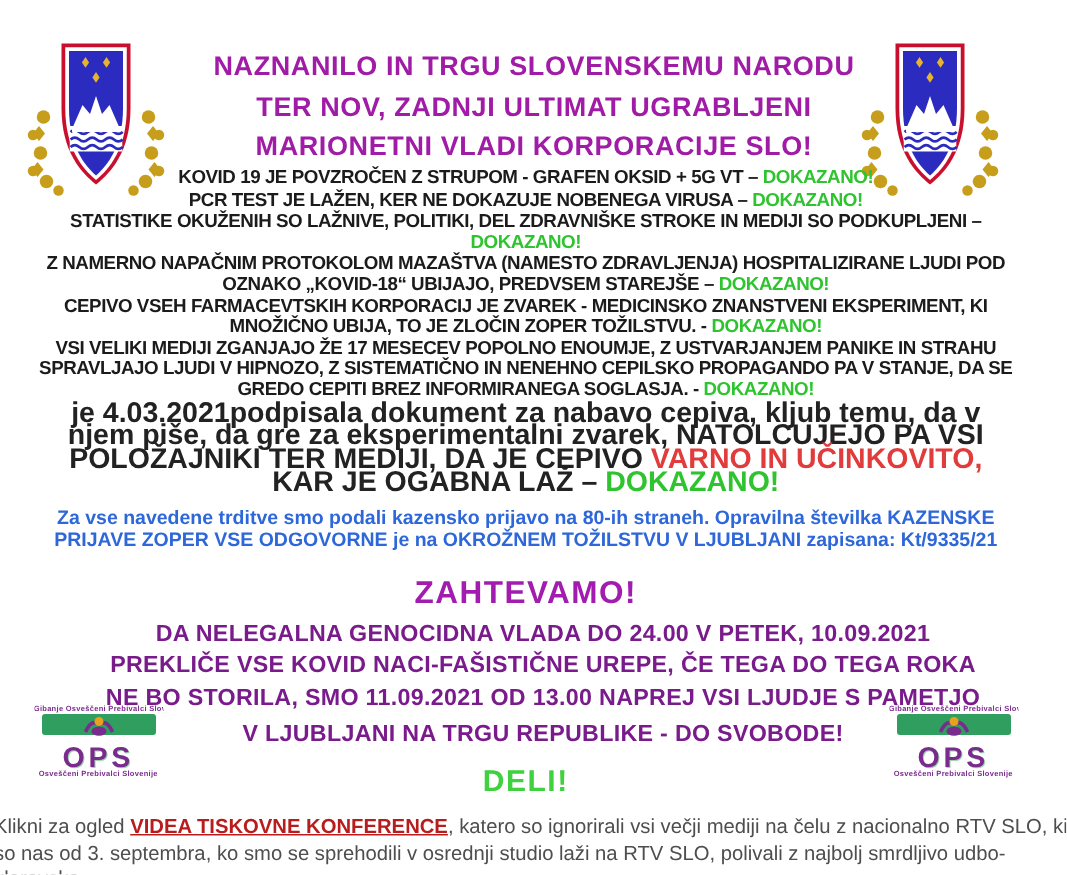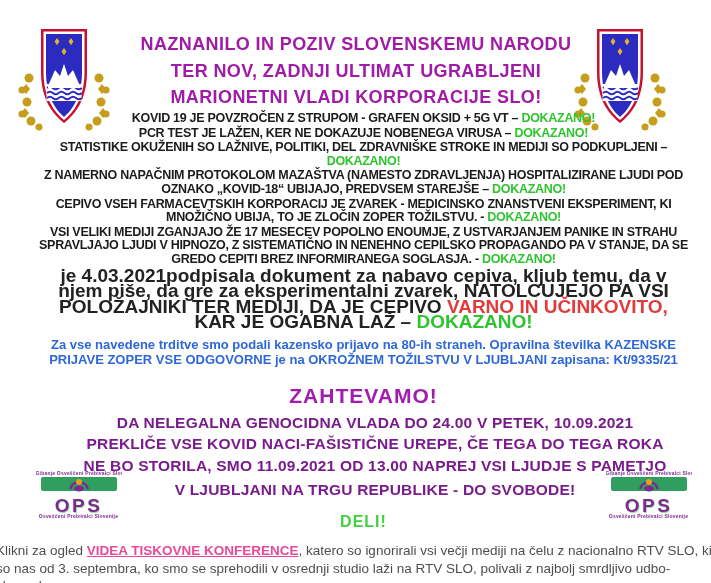--- a/index.html
+++ b/index.html
@@ -3,42 +3,42 @@
 <meta charset="utf-8">
 <style>
   html,body{margin:0;padding:0;background:#fff;}
   .page{position:relative;width:711px;height:583px;background:#fff;overflow:hidden;
         font-family:"Liberation Sans",sans-serif;}
   .crest{position:absolute;top:26px;}
   .crest-left{left:16px;}
   .crest-right{left:572px;}
   .title{position:absolute;top:31px;left:112px;width:488px;text-align:center;
          color:#A01BA6;font-weight:bold;font-size:18px;line-height:26.5px;letter-spacing:.4px;}
-  .content{position:absolute;top:112px;left:16px;width:695px;text-align:center;}
+  .content{position:absolute;top:112px;left:3px;width:695px;text-align:center;}
   .claims{width:662px;margin:0 auto;font-weight:bold;font-size:12.5px;line-height:13.6px;
           color:#1b1b1b;letter-spacing:-.3px;}
   .claims p{margin:0 0 1px 0;}
   .green{color:#2FC42F;}
   .red{color:#E23B3B;}
   .red-heading{margin:9px 0 4px;color:#E8403C;font-size:20px;font-weight:bold;letter-spacing:.3px;}
   .gov{width:648px;margin:0 auto;font-size:19px;font-weight:bold;line-height:15.6px;color:#222;}
   .legal{width:668px;margin:7px auto 16px;font-size:13px;font-weight:bold;line-height:15.5px;color:#2D67D9;}
   .zahtevamo{margin:8px 0 4px;color:#a21caf;font-size:21px;font-weight:bold;letter-spacing:1px;}
   .demands{color:#7A1B8C;font-weight:bold;font-size:15.5px;line-height:21.5px;letter-spacing:.2px;}
   .demands p{margin:0;padding-left:23px;}
   .demand-row{display:flex;justify-content:space-between;align-items:flex-start;width:656px;margin:0 auto;}
   .demand-center{flex:1;padding-top:3px;}
-  .deli{color:#3FD13F;font-size:16px;font-weight:bold;margin-top:10px;letter-spacing:1px;}
+  .deli{color:#3FD13F;font-size:20px;font-weight:bold;margin-top:10px;letter-spacing:1px;}
   .ops-logo{width:86px;text-align:center;margin-top:-6px;flex:0 0 auto;}
   .ops-tiny{font-size:5px;color:#7B2A8D;line-height:6px;font-weight:bold;white-space:nowrap;overflow:hidden;}
   .ops-acronym{color:#7B2A8D;font-size:19px;font-weight:bold;letter-spacing:2.5px;line-height:15px;
                text-shadow:.7px .7px 0 #9ed6ae;}
   .caption{position:absolute;top:542px;left:-4px;width:716px;color:#4E4E4E;font-size:13.5px;
            line-height:17.5px;text-align:left;}
-  .caption-link{color:#ec4899;font-weight:bold;text-decoration:underline;cursor:pointer;}
+  .caption-link{color:#b91c1c;font-weight:bold;text-decoration:underline;cursor:pointer;}
 </style>
 </head>
 <body>
 
 <div class="page">
 
   <div class="crest crest-left">
     <svg width="96" height="106" viewBox="0 0 96 106">
 
       <g fill="#C79E1B">
@@ -114,21 +114,21 @@
       <polygon points="32,60 39,44 44,50 48,38 52,50 57,44 64,60 64,62 32,62" fill="#ffffff"></polygon>
       <g fill="#E6B32E">
         <path d="M41 12 l2.4 3.6 -2.4 3.6 -2.4 -3.6 Z"></path>
         <path d="M55 12 l2.4 3.6 -2.4 3.6 -2.4 -3.6 Z"></path>
         <path d="M48 22 l2.4 3.6 -2.4 3.6 -2.4 -3.6 Z"></path>
       </g>
     </svg>
   </div>
 
   <div class="title">
-    <div>NAZNANILO IN POZIV SLOVENSKEMU NARODU</div>
+    <div>NAZNANILO IN TRGU SLOVENSKEMU NARODU</div>
     <div>TER NOV, ZADNJI ULTIMAT UGRABLJENI</div>
     <div>MARIONETNI VLADI KORPORACIJE SLO!</div>
   </div>
 
   <div class="content">
 
     <div class="claims">
       <p><span>KOVID 19 JE POVZROČEN Z STRUPOM - GRAFEN OKSID + 5G VT – </span><span class="green">DOKAZANO!</span></p>
       <p><span>PCR TEST JE LAŽEN, KER NE DOKAZUJE NOBENEGA VIRUSA – </span><span class="green">DOKAZANO!</span></p>
       <p><span>STATISTIKE OKUŽENIH SO LAŽNIVE, POLITIKI, DEL ZDRAVNIŠKE STROKE IN MEDIJI SO PODKUPLJENI – </span><span class="green">DOKAZANO!</span></p>

